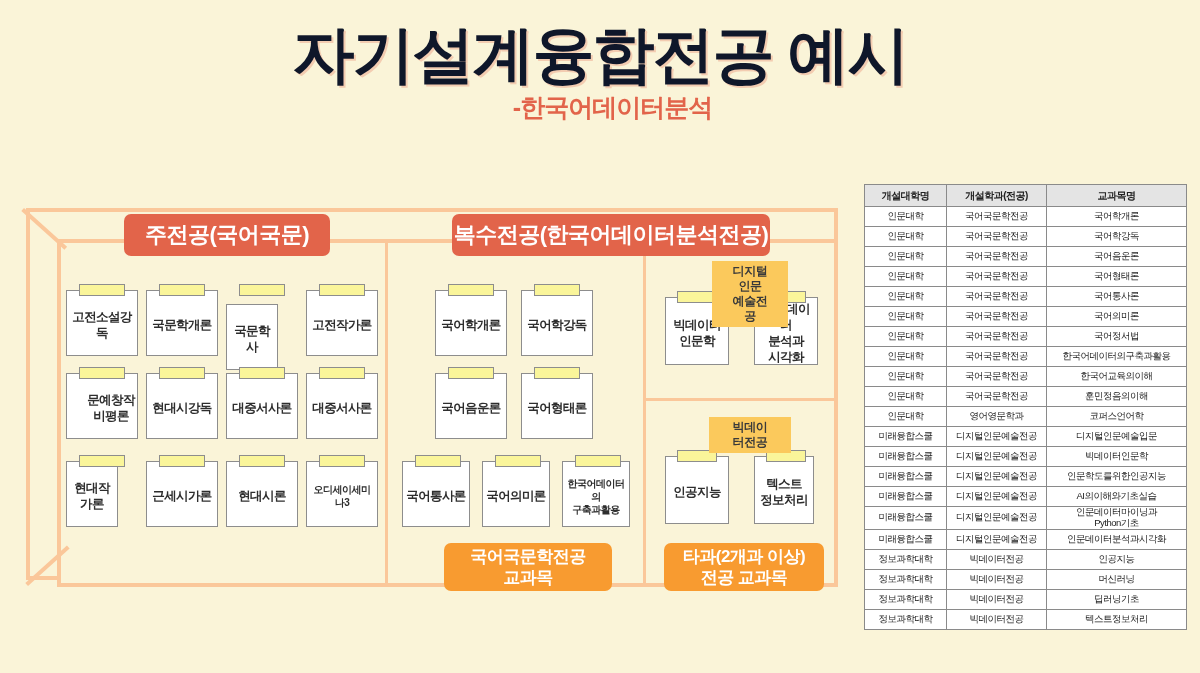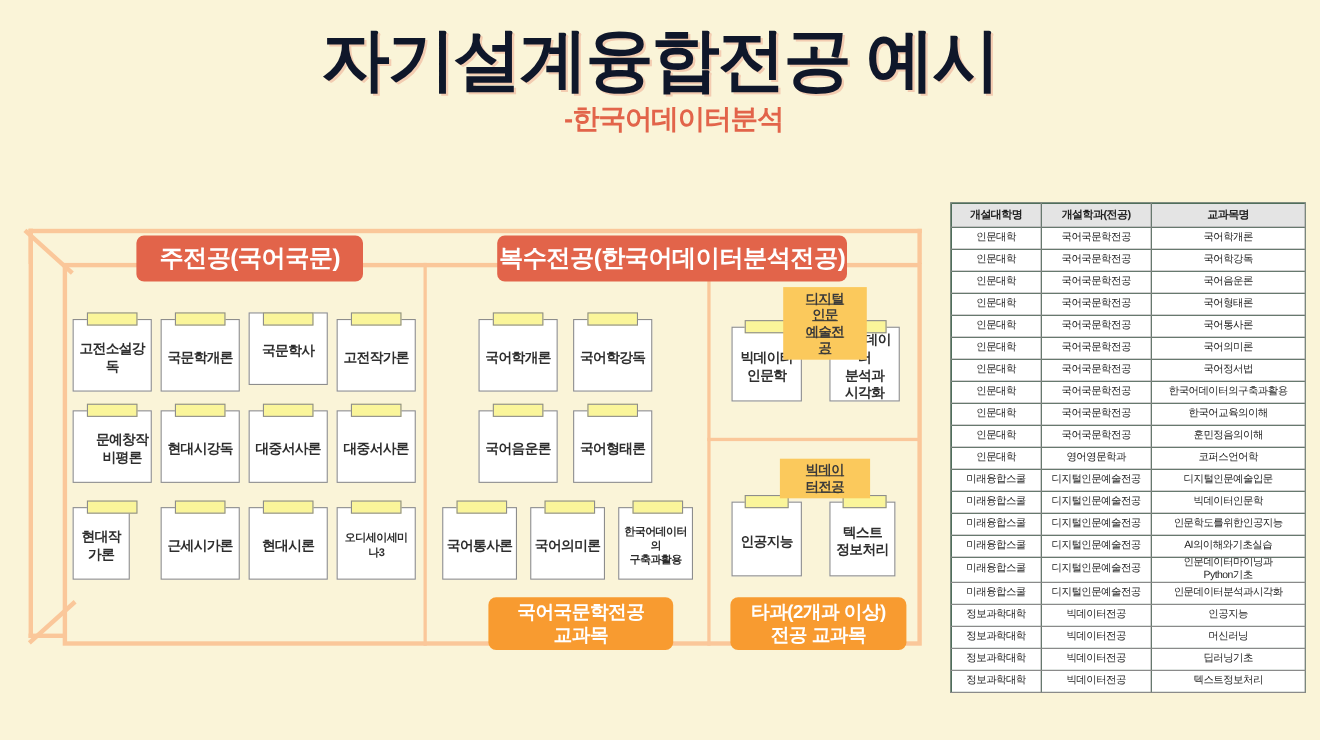--- a/index.html
+++ b/index.html
@@ -161,21 +161,20 @@
     background: #fbc95c;
     color: #3a3a3a;
     font-size: 12px;
     font-weight: 700;
     letter-spacing: -0.4px;
     text-align: center;
     line-height: 1.25;
     padding: 3px 18px;
     z-index: 6;
     box-sizing: border-box;
-    text-decoration: underline;
   }
   #label-digital {
     left: 712px;
     top: 261px;
     width: 76px;
   }
   #label-bigdata {
     left: 709px;
     top: 417px;
     width: 82px;
@@ -241,21 +240,21 @@
 
   
   #course-table {
     position: absolute;
     left: 864px;
     top: 184px;
     width: 322px;
     border-collapse: collapse;
     font-size: 9.5px;
     letter-spacing: -0.5px;
-    background: #14532d;
+    background: #4d7c0f;
     table-layout: fixed;
   }
   #course-table th,
   #course-table td {
     border: 1px solid #8a8a8a;
     text-align: center;
     color: #222222;
     height: 19px;
     padding: 0 1px;
     line-height: 1.15;
@@ -299,21 +298,21 @@
 <div class="section-badge" id="badge-major">주전공(국어국문)</div>
 <div class="section-badge" id="badge-double">복수전공(한국어데이터분석전공)</div>
 
 <div class="card-tab" style="left:79px; top:284px; width:46px;"></div>
 <div class="card" style="left:66px; top:290px; width:72px; height:66px;">고전소설강독</div>
 
 <div class="card-tab" style="left:159px; top:284px; width:46px;"></div>
 <div class="card" style="left:146px; top:290px; width:72px; height:66px;">국문학개론</div>
 
 <div class="card-tab" style="left:239px; top:284px; width:46px;"></div>
-<div class="card" style="left:226px; top:284px; width:72px; height:66px;">국문학사</div>
+<div class="card" style="left:226px; top:304px; width:52px; height:66px;">국문학사</div>
 
 <div class="card-tab" style="left:319px; top:284px; width:46px;"></div>
 <div class="card" style="left:306px; top:290px; width:72px; height:66px;">고전작가론</div>
 
 <div class="card-tab" style="left:79px; top:367px; width:46px;"></div>
 <div class="card" style="left:66px; top:373px; width:72px; height:66px;padding-left:20px;">문예창작<br>비평론</div>
 
 <div class="card-tab" style="left:159px; top:367px; width:46px;"></div>
 <div class="card" style="left:146px; top:373px; width:72px; height:66px;">현대시강독</div>
 

